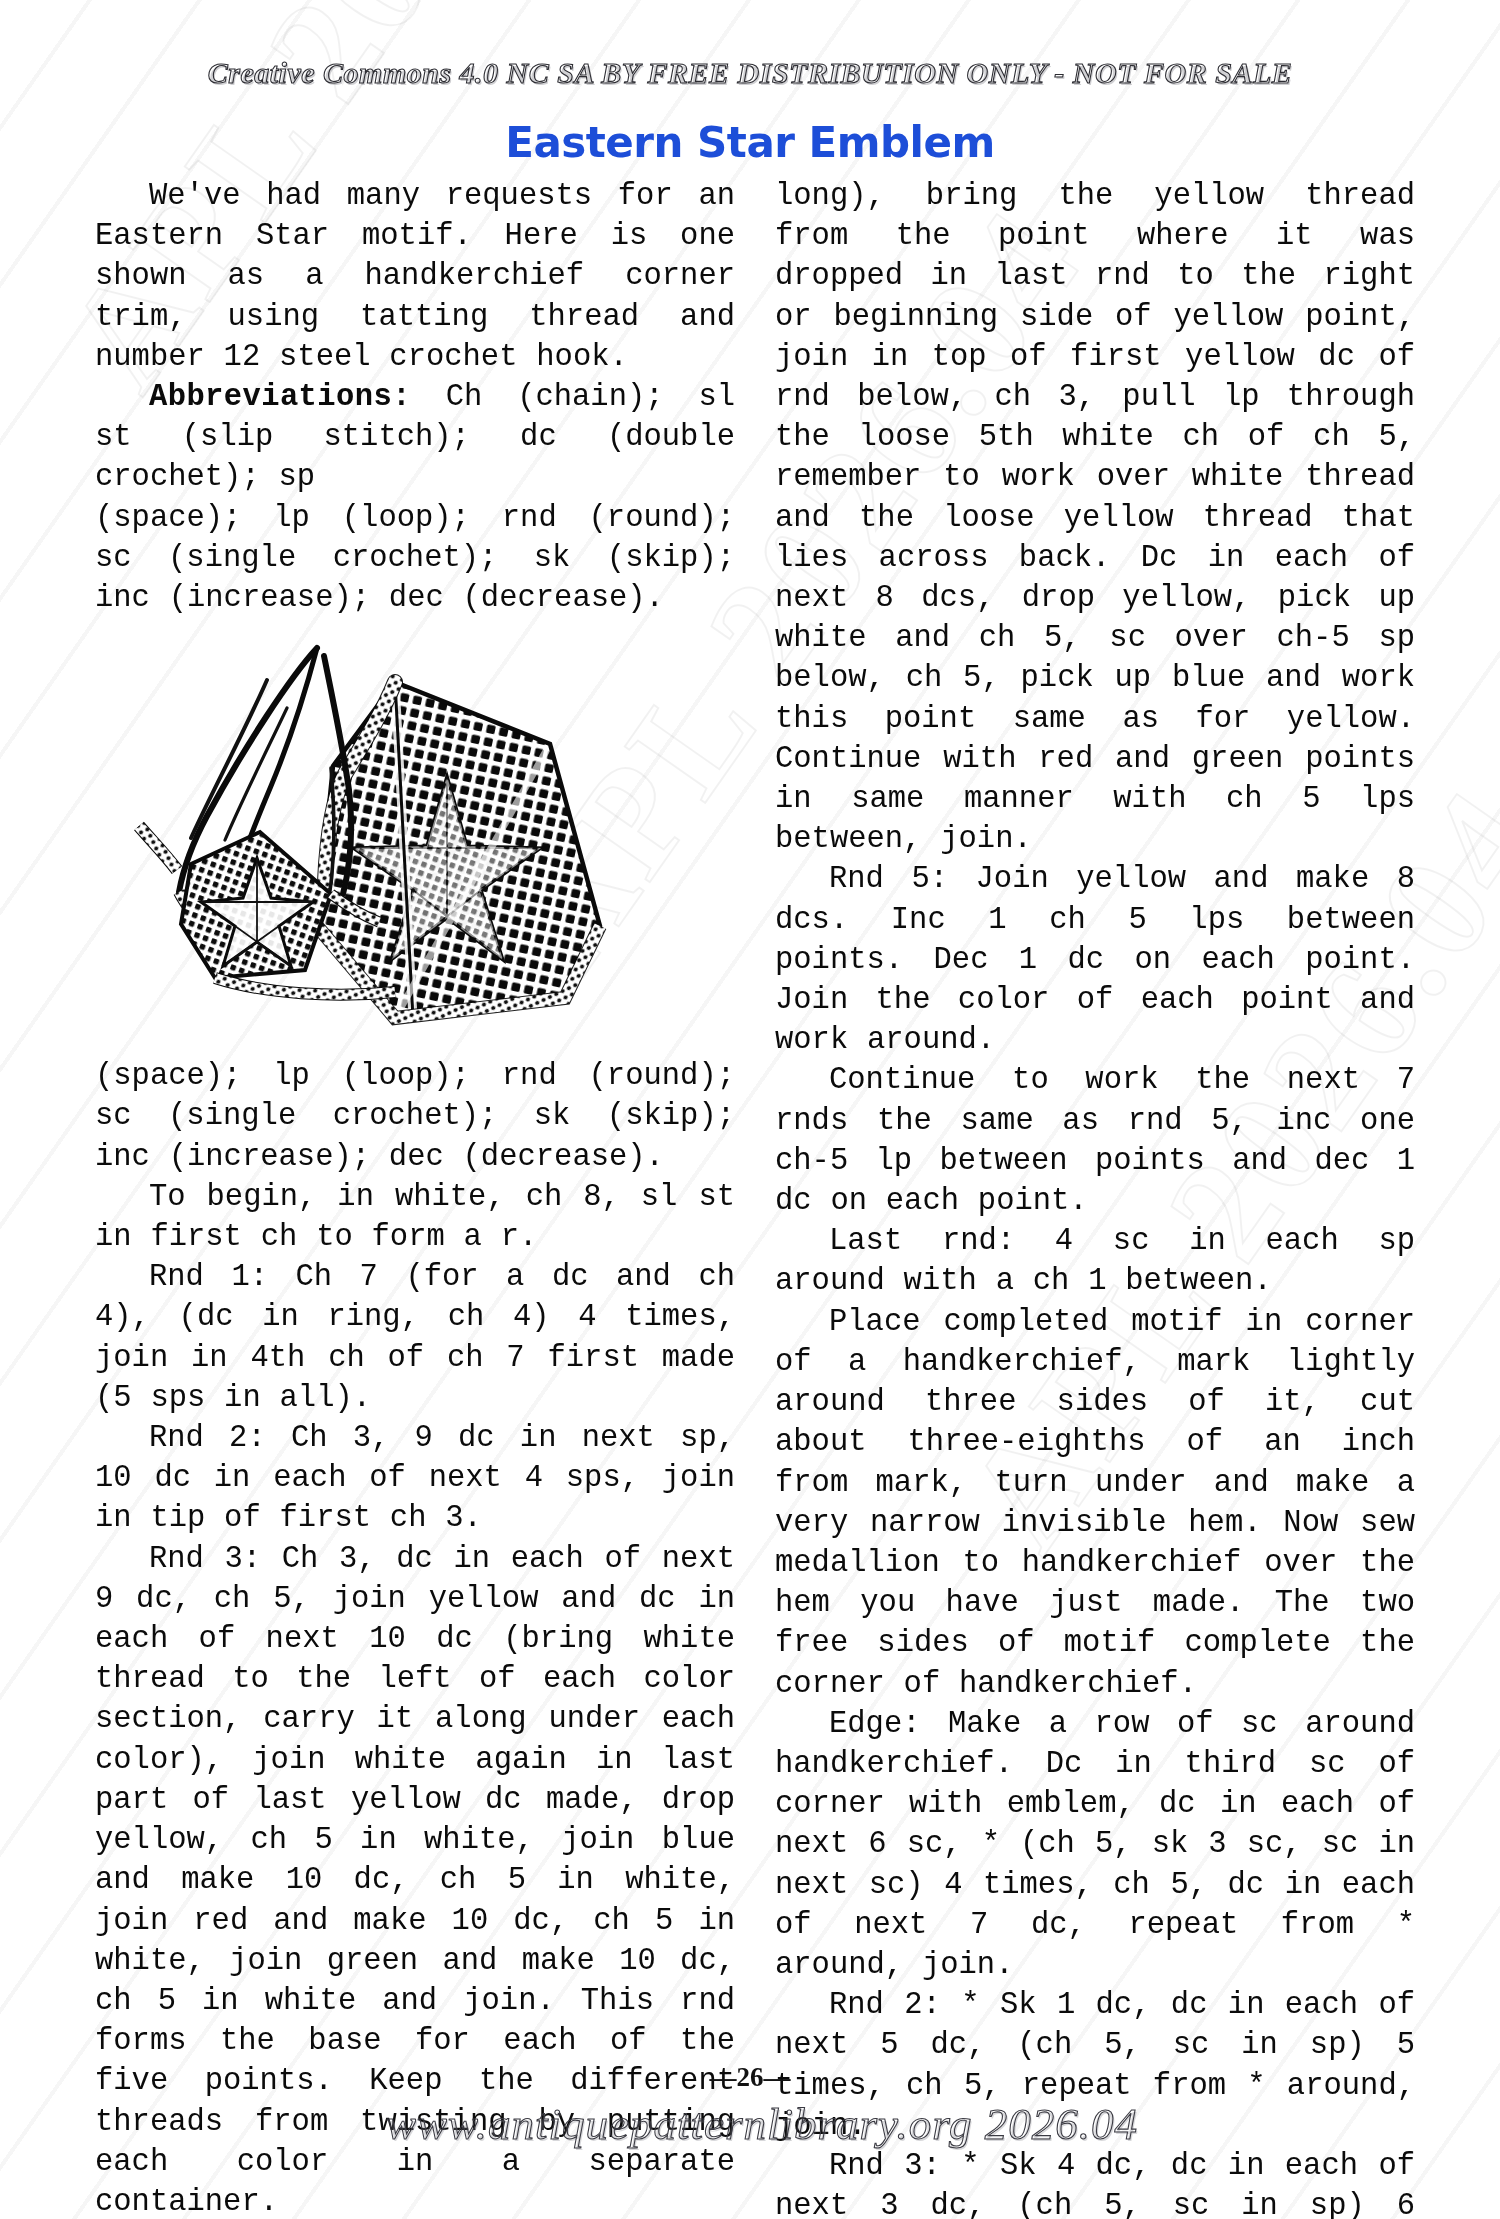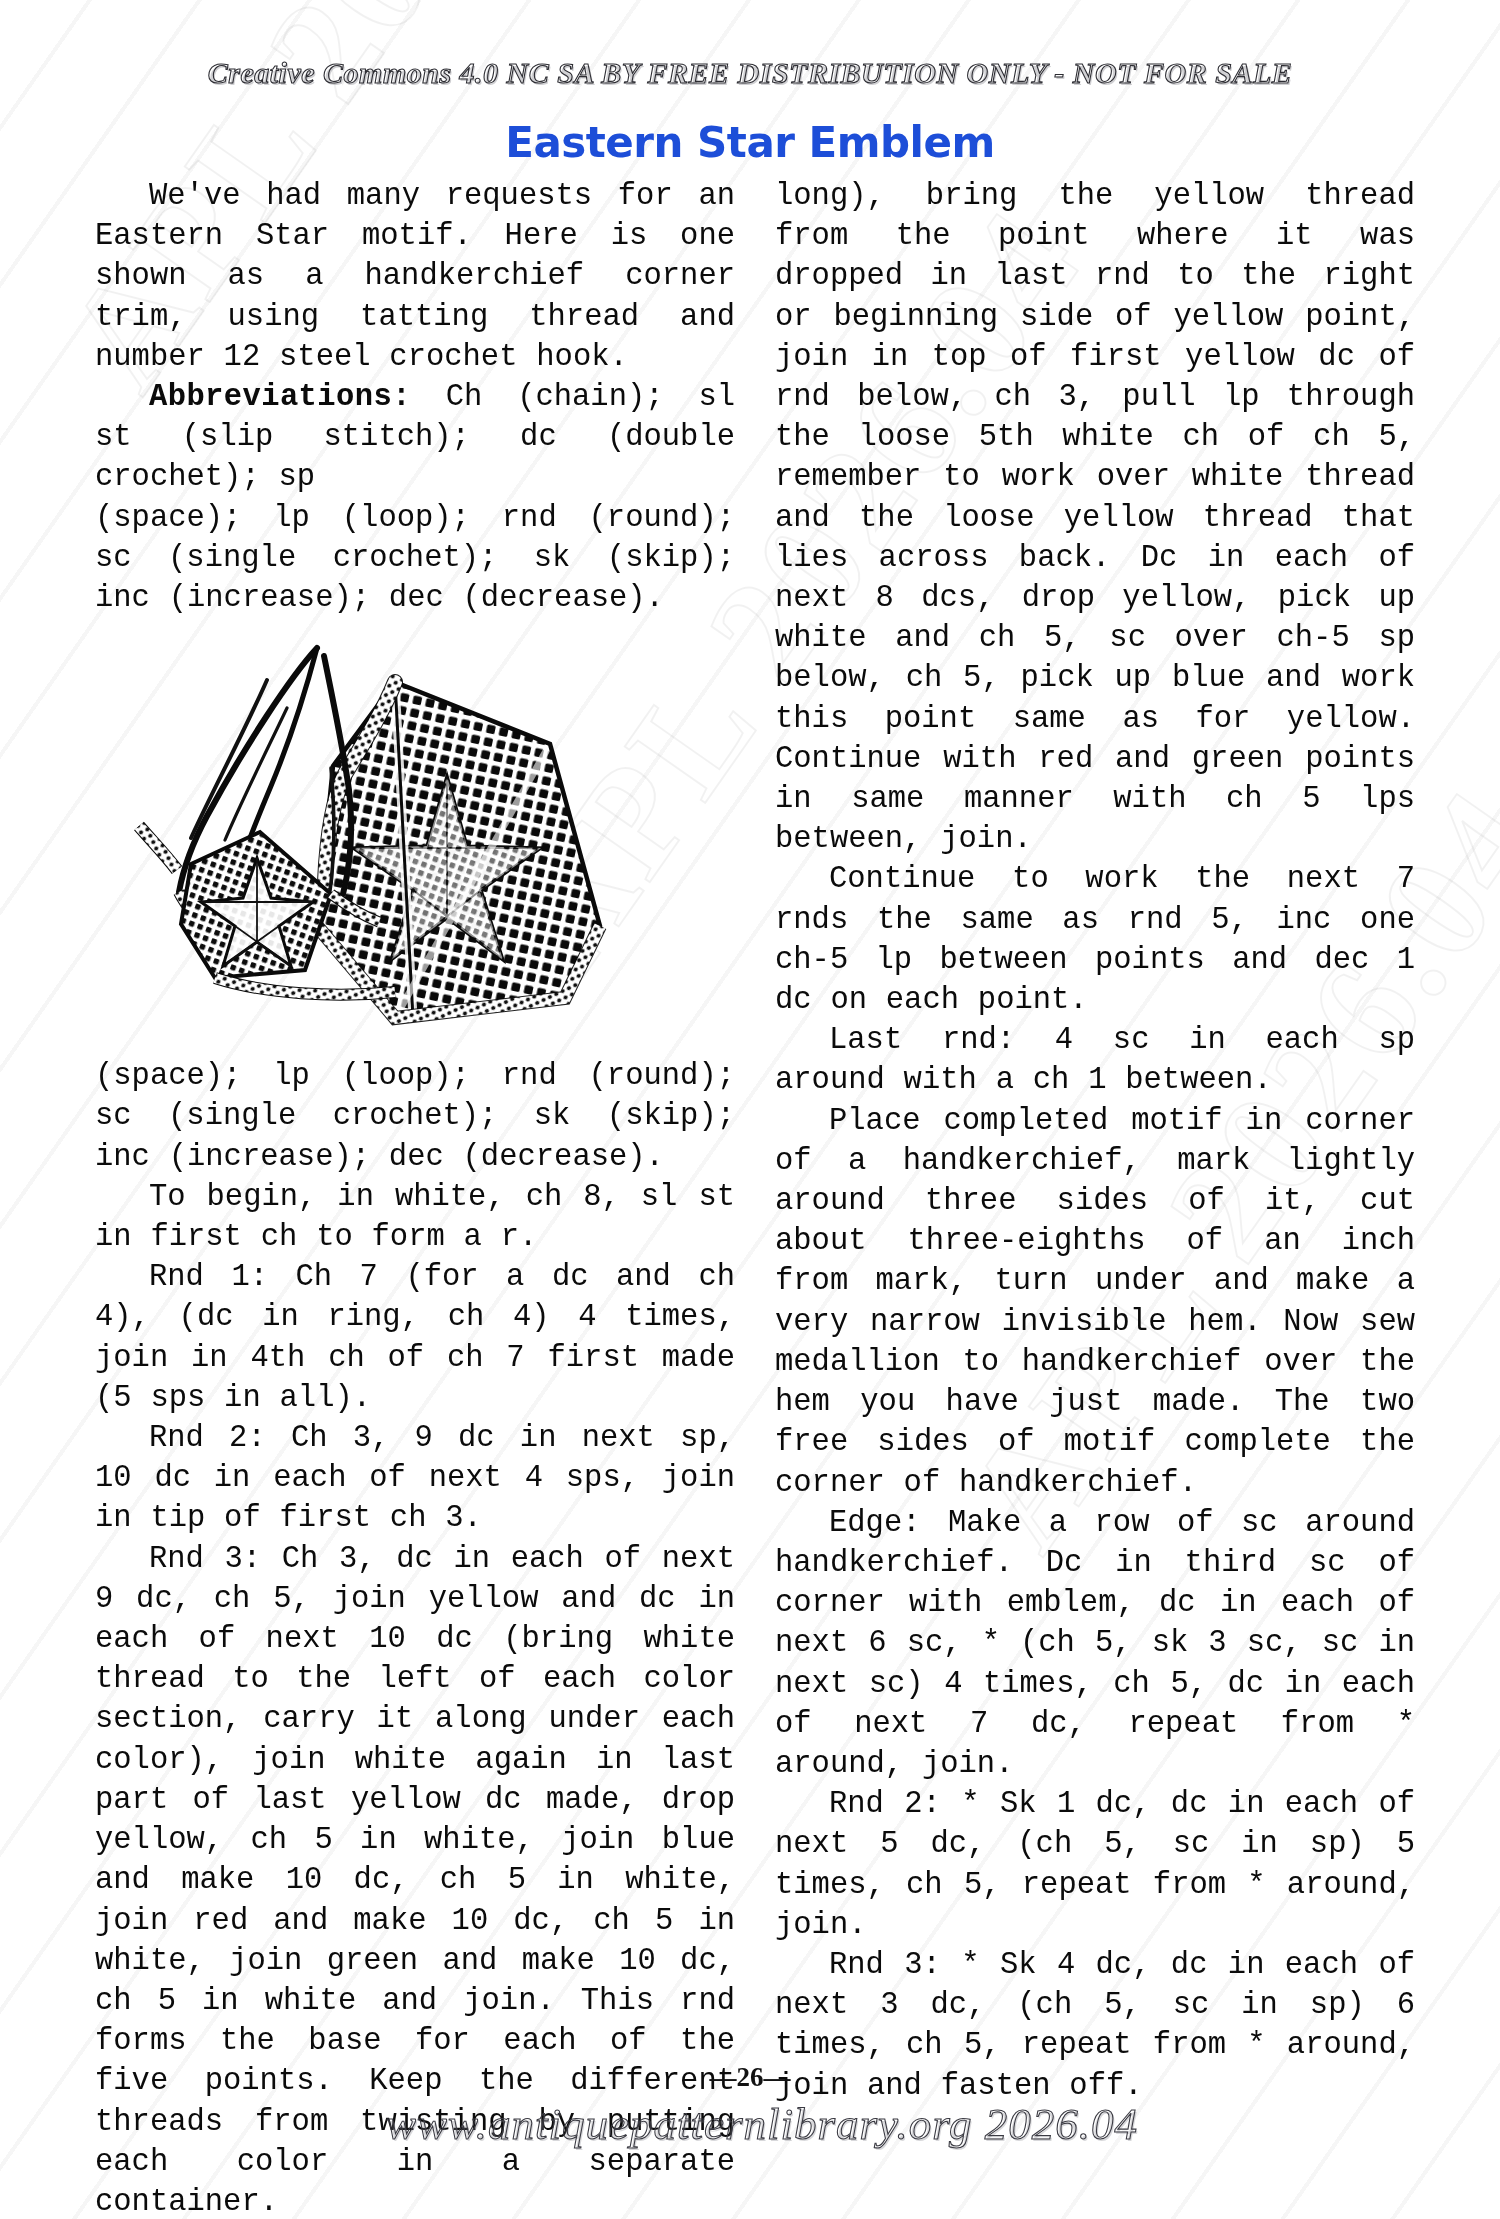--- a/index.html
+++ b/index.html
@@ -255,20 +255,21 @@
 
       <p class="noindent">(space); lp (loop); rnd (round); sc (single crochet); sk (skip); inc (increase); dec (decrease).</p>
       <p>To begin, in white, ch 8, sl st in first ch to form a r.</p>
       <p>Rnd 1: Ch 7 (for a dc and ch 4), (dc in ring, ch 4) 4 times, join in 4th ch of ch 7 first made (5 sps in all).</p>
       <p>Rnd 2: Ch 3, 9 dc in next sp, 10 dc in each of next 4 sps, join in tip of first ch 3.</p>
       <p>Rnd 3: Ch 3, dc in each of next 9 dc, ch 5, join yellow and dc in each of next 10 dc (bring white thread to the left of each color section, carry it along under each color), join white again in last part of last yellow dc made, drop yellow, ch 5 in white, join blue and make 10 dc, ch 5 in white, join red and make 10 dc, ch 5 in white, join green and make 10 dc, ch 5 in white and join. This rnd forms the base for each of the five points. Keep the different threads from twisting by putting each color in a separate container.</p>
     </div>
 
     <div class="col col-right">
       <p class="noindent">long), bring the yellow thread from the point where it was dropped in last rnd to the right or beginning side of yellow point, join in top of first yellow dc of rnd below, ch 3, pull lp through the loose 5th white ch of ch 5, remember to work over white thread and the loose yellow thread that lies across back. Dc in each of next 8 dcs, drop yellow, pick up white and ch 5, sc over ch-5 sp below, ch 5, pick up blue and work this point same as for yellow. Continue with red and green points in same manner with ch 5 lps between, join.</p>
+      <p>Rnd 5: Join yellow and make 8 dcs. Inc 1 ch 5 lps between points. Dec 1 dc on each point. Join the color of each point and work around.</p>
       <p>Continue to work the next 7 rnds the same as rnd 5, inc one ch-5 lp between points and dec 1 dc on each point.</p>
       <p>Last rnd: 4 sc in each sp around with a ch 1 between.</p>
       <p>Place completed motif in corner of a handkerchief, mark lightly around three sides of it, cut about three-eighths of an inch from mark, turn under and make a very narrow invisible hem. Now sew medallion to handkerchief over the hem you have just made. The two free sides of motif complete the corner of handkerchief.</p>
       <p>Edge: Make a row of sc around handkerchief. Dc in third sc of corner with emblem, dc in each of next 6 sc, * (ch 5, sk 3 sc, sc in next sc) 4 times, ch 5, dc in each of next 7 dc, repeat from * around, join.</p>
       <p>Rnd 2: * Sk 1 dc, dc in each of next 5 dc, (ch 5, sc in sp) 5 times, ch 5, repeat from * around, join.</p>
       <p>Rnd 3: * Sk 4 dc, dc in each of next 3 dc, (ch 5, sc in sp) 6 times, ch 5, repeat from * around, join and fasten off.</p>
     </div>
   </div>
 
   <div class="page-number">—26—</div>

